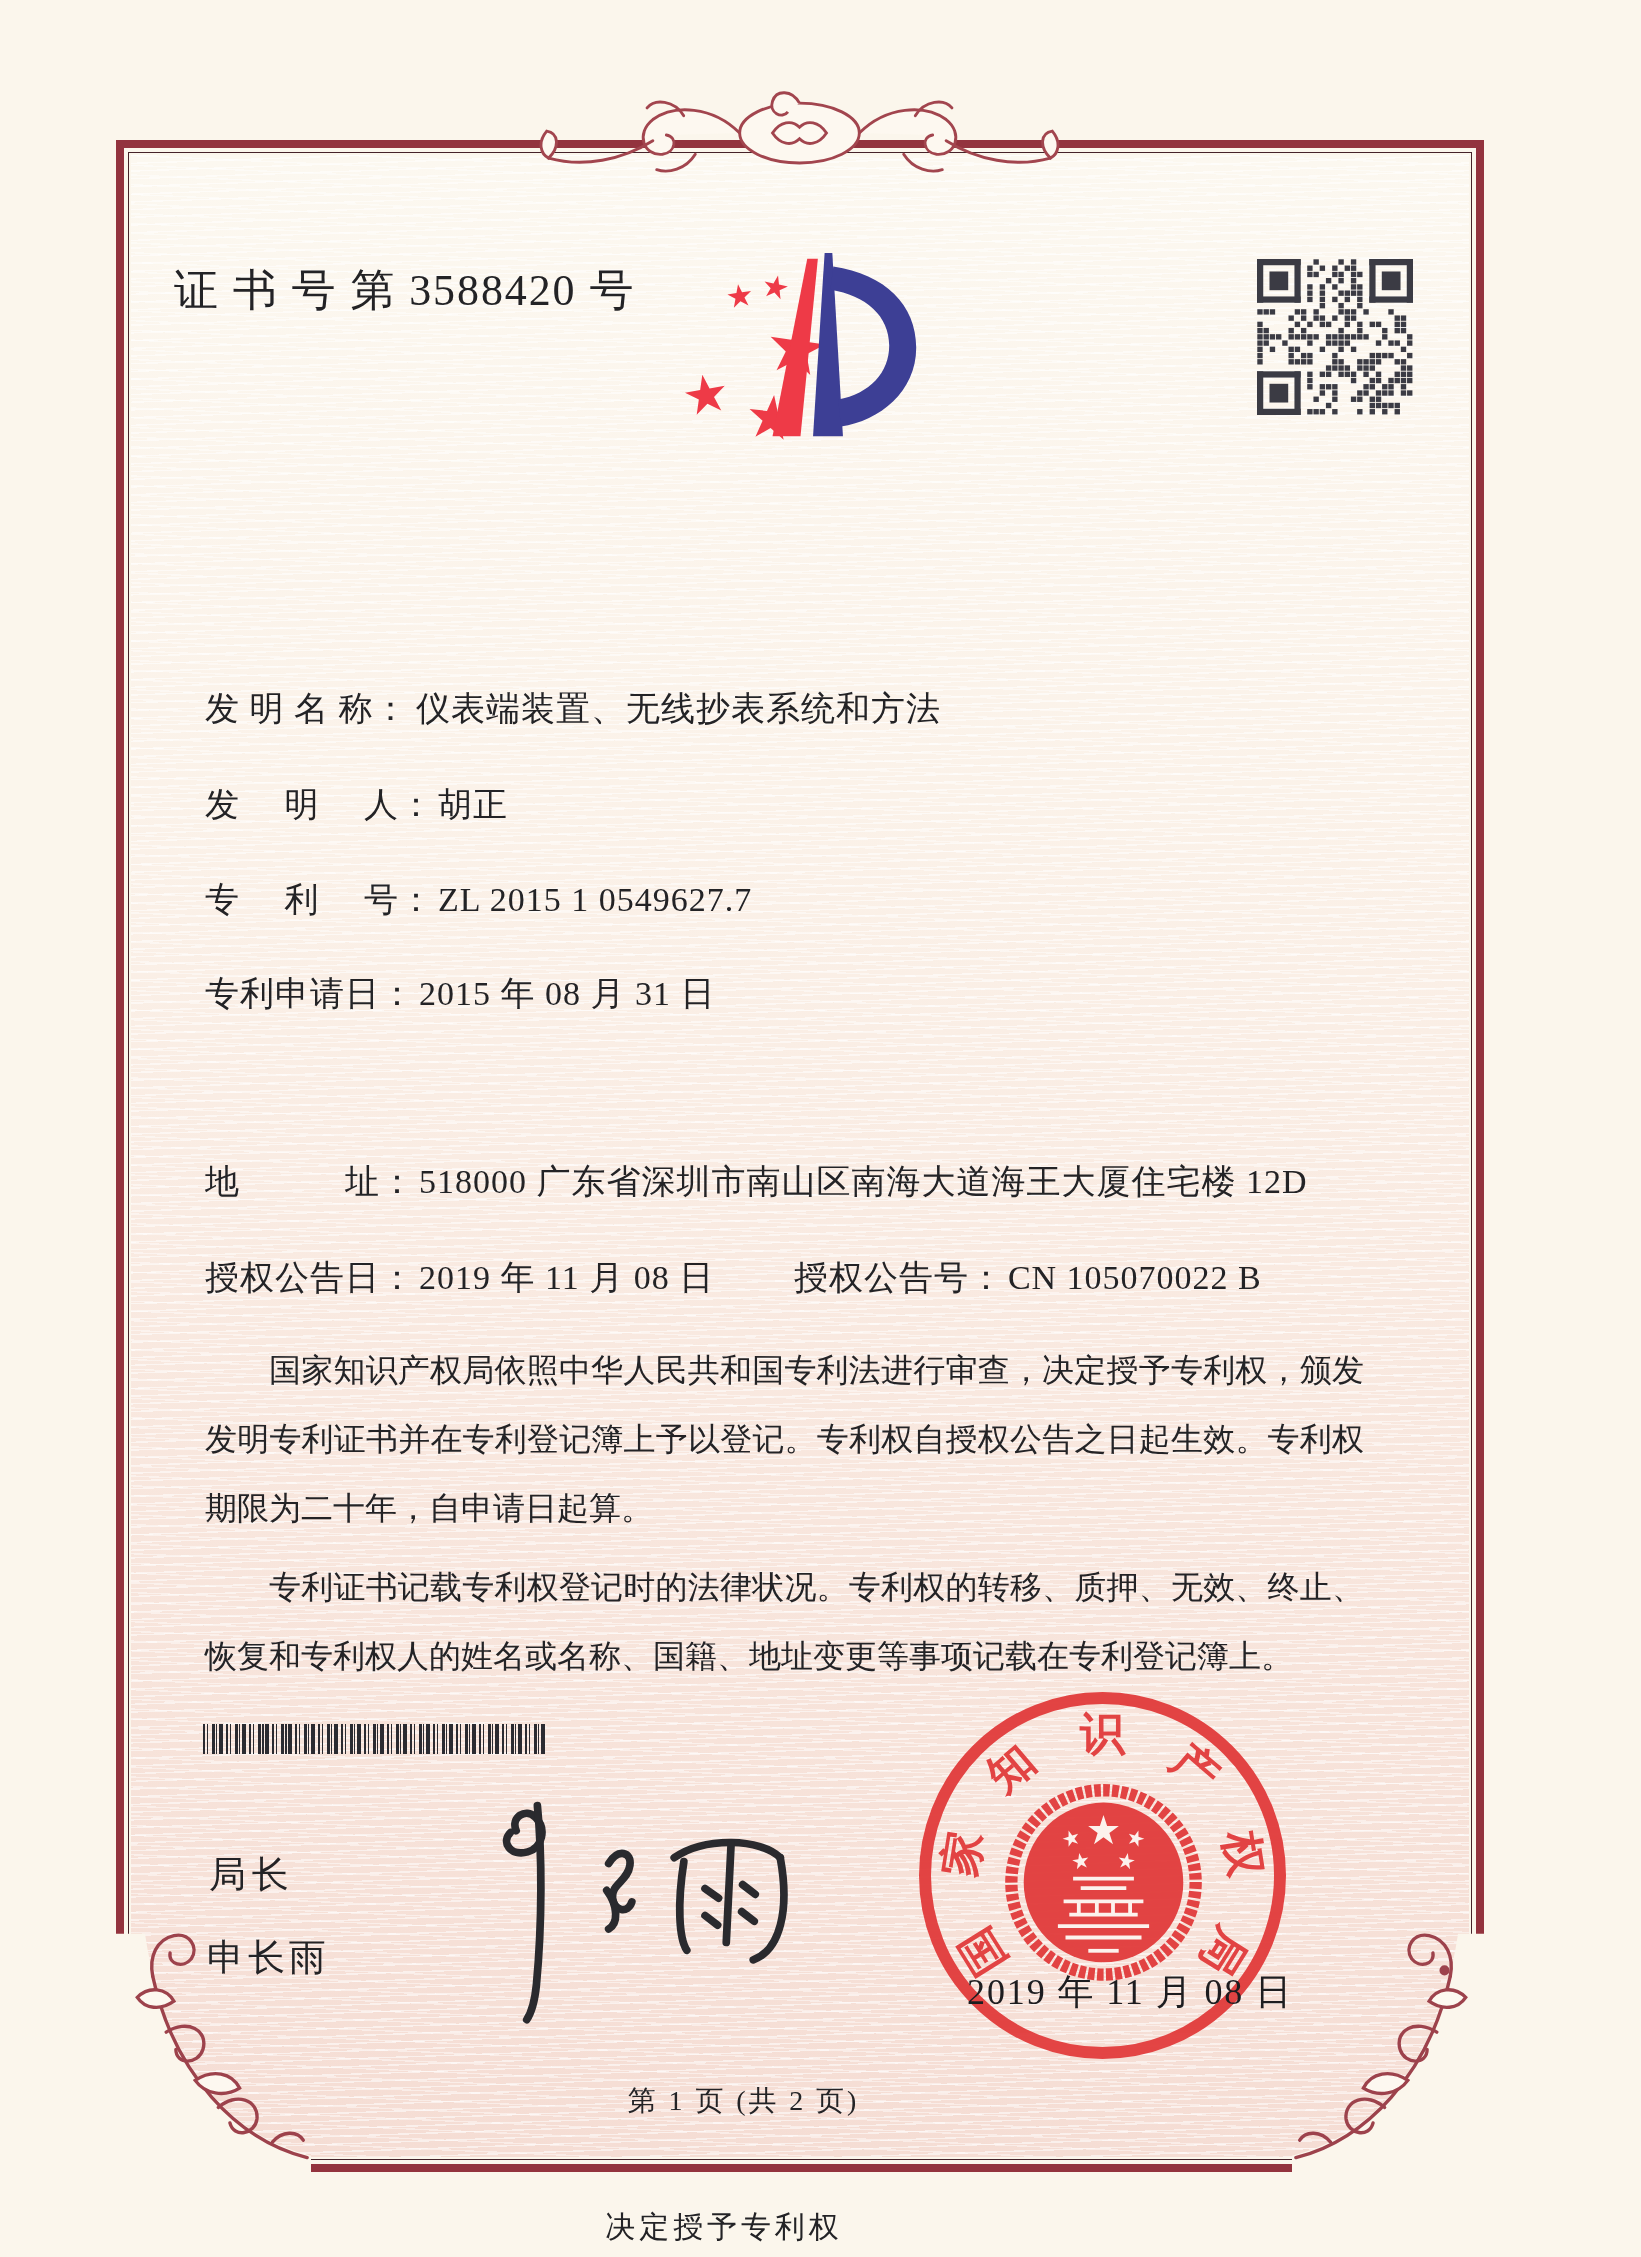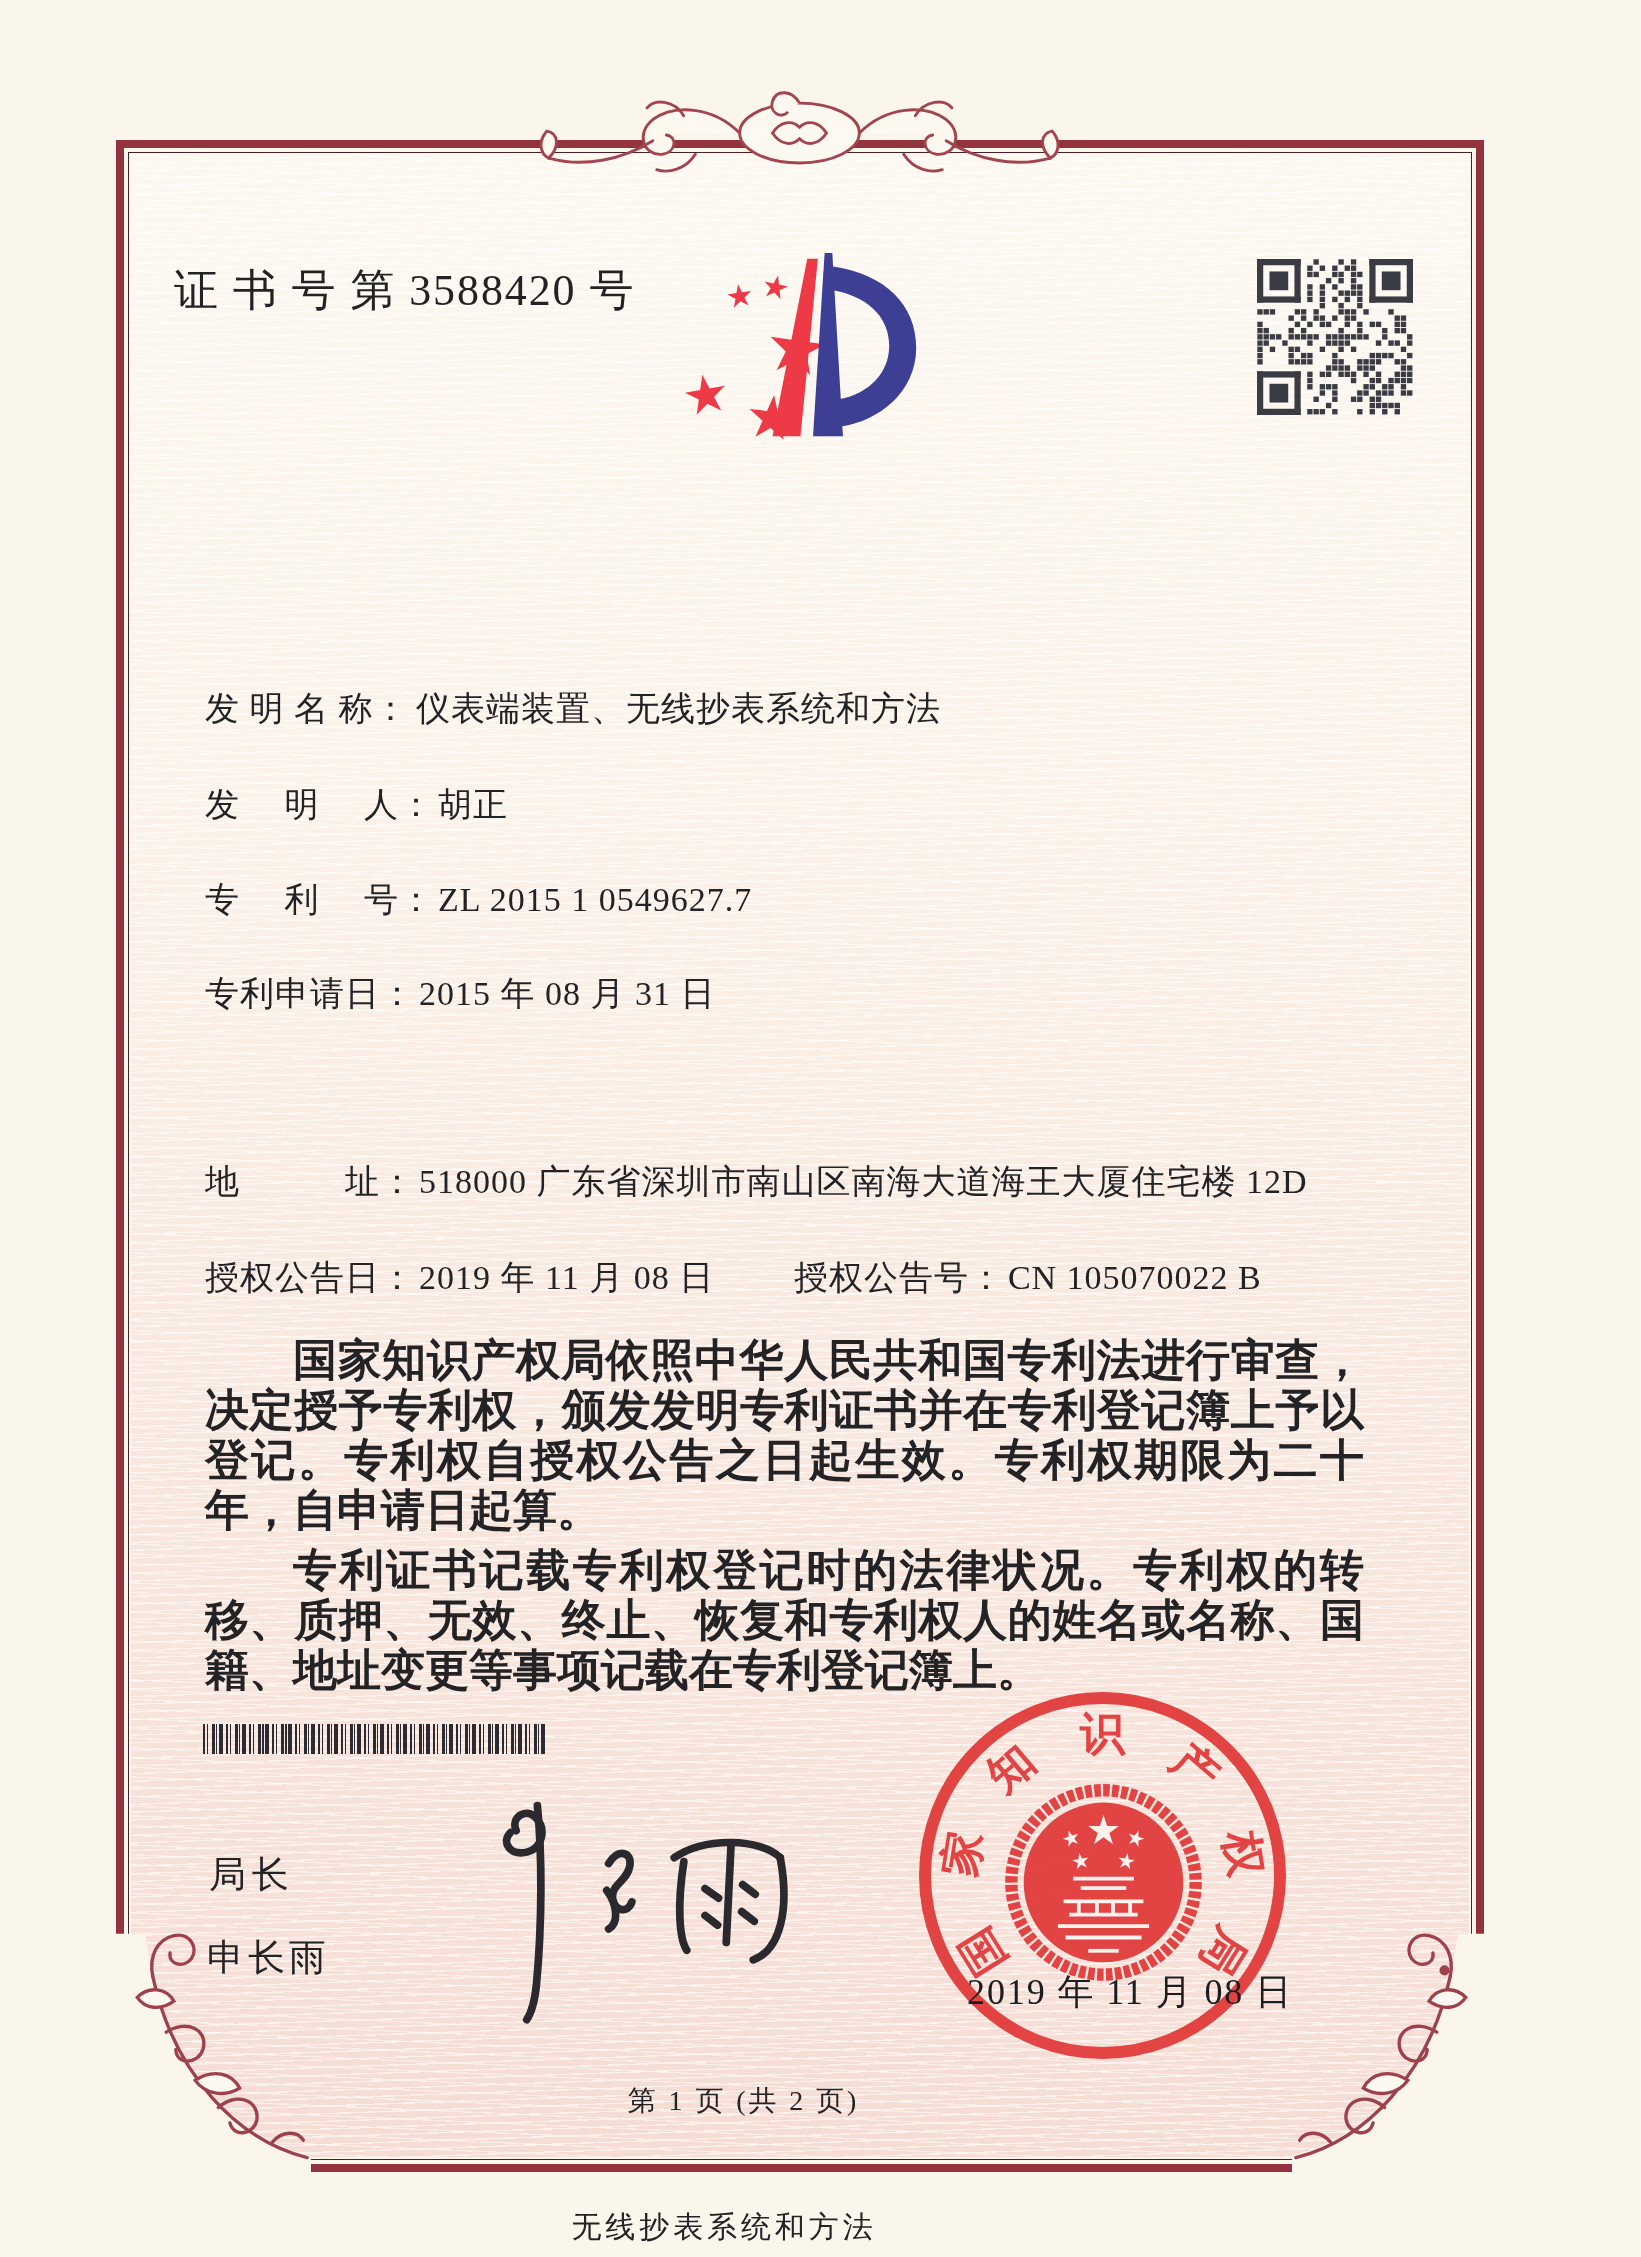--- a/index.html
+++ b/index.html
@@ -44,21 +44,21 @@
 
   
   .row{position:absolute;left:205px;font-size:34px;white-space:nowrap;z-index:4;letter-spacing:1px;}
   .row .lab{display:inline-block;min-width:207px;}
   .row .val{margin-left:3.9px;}
   .row .pair2{position:absolute;left:589px;top:0;}
 
   
   .body-text{
     position:absolute;left:205px;top:1336px;width:1159px;z-index:4;
-    font-size:44px;line-height:50px;text-align:justify;font-weight:bold;
+    font-size:32px;line-height:69px;text-align:justify;
   }
   .body-text p{margin:0 0 9.7px 0;text-indent:2em;}
 
   
   .barcode{
     position:absolute;left:203px;top:1724px;width:344px;height:30px;z-index:4;
     background:
       repeating-linear-gradient(90deg,
         #2b2b31 0 1.9px, transparent 1.9px 3.9px,
         #2b2b31 3.9px 4.8px, transparent 4.8px 8.7px,
@@ -465,16 +465,16 @@
         <path d="M78,108 H142 M86,118 H134 M68,132 H152 M74,146 H146"></path>
         <path d="M84,132 V146 M103,132 V146 M120,132 V146 M138,132 V146"></path>
         <path d="M62,158 H158 M70,170 H150"></path>
         <path d="M94,184 H126"></path>
       </g>
     </svg>
   </div>
   <div class="seal-date">2019 年 11 月 08 日</div>
 
   <div class="page-indicator">第 1 页 (共 2 页)</div>
-  <div class="back-note">无线抄表系统和方法</div>
+  <div class="back-note">决定授予专利权</div>
 
 </div>
 
 
 </body></html>

